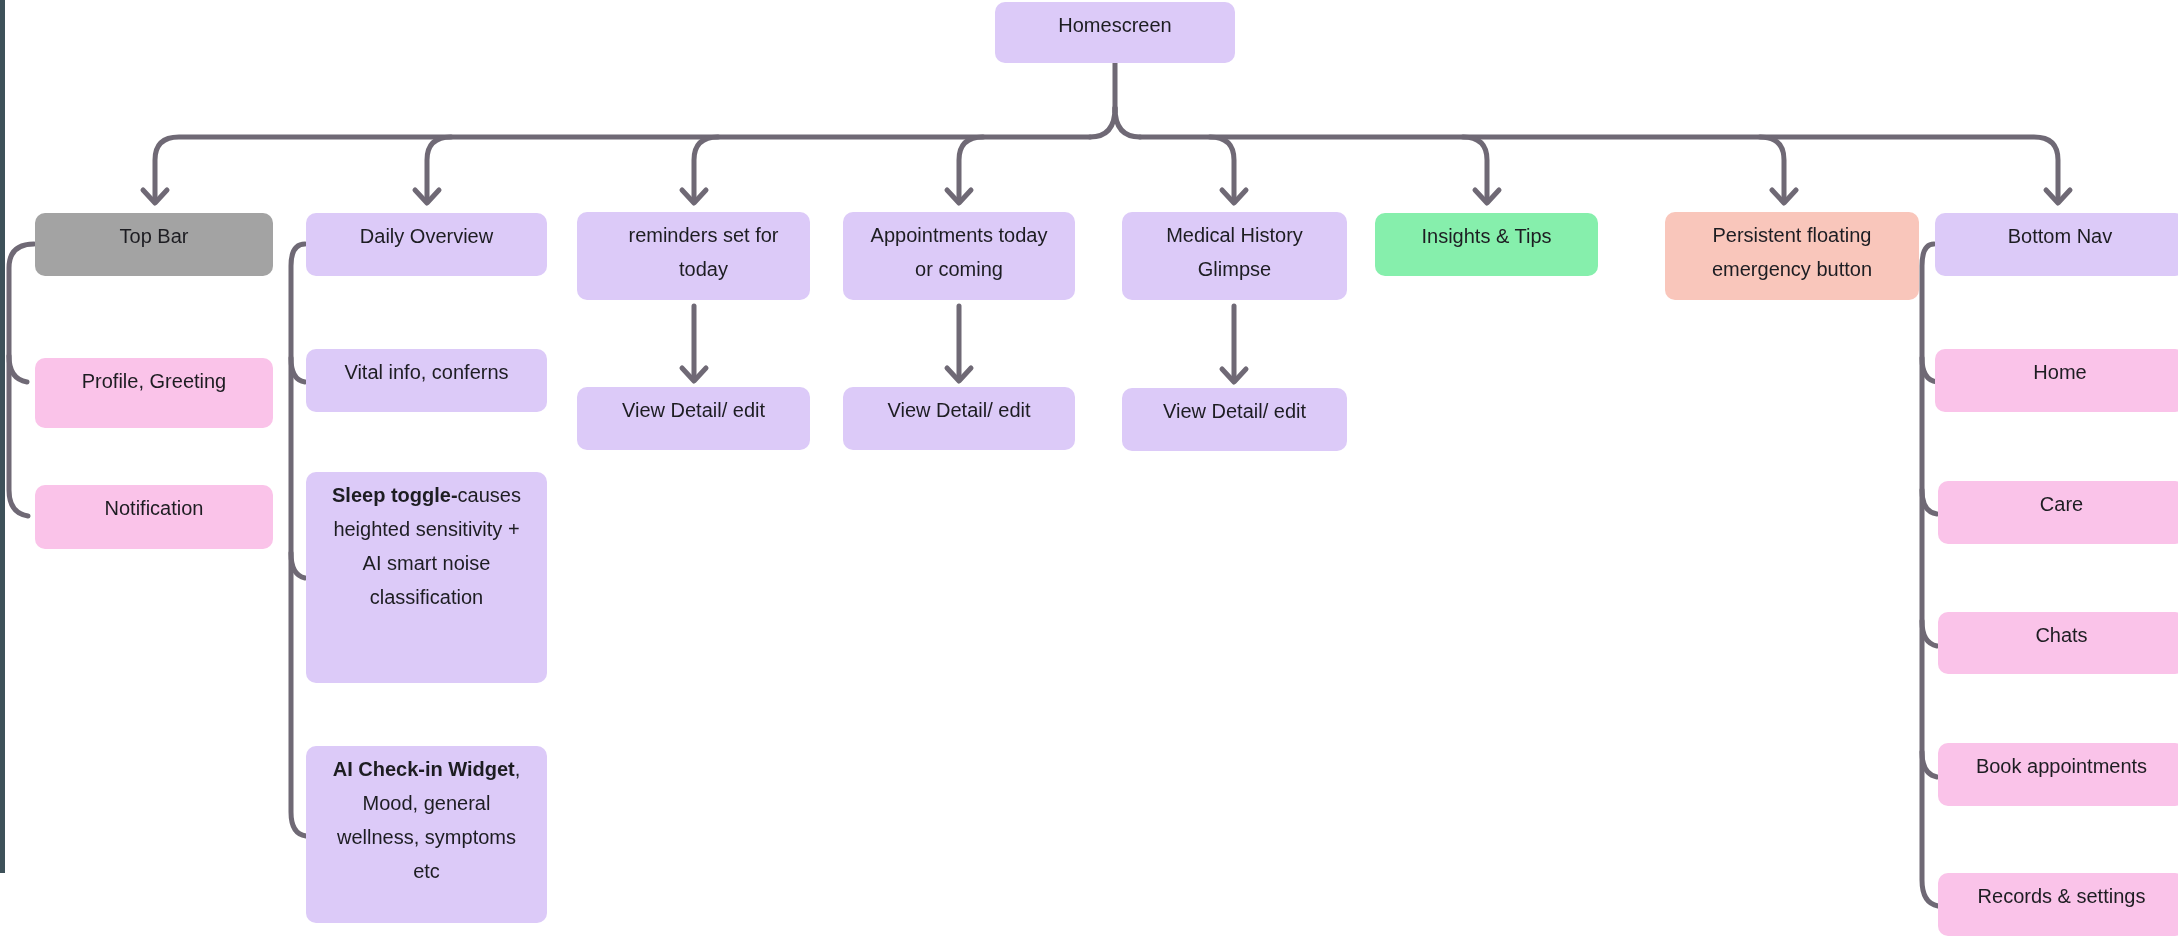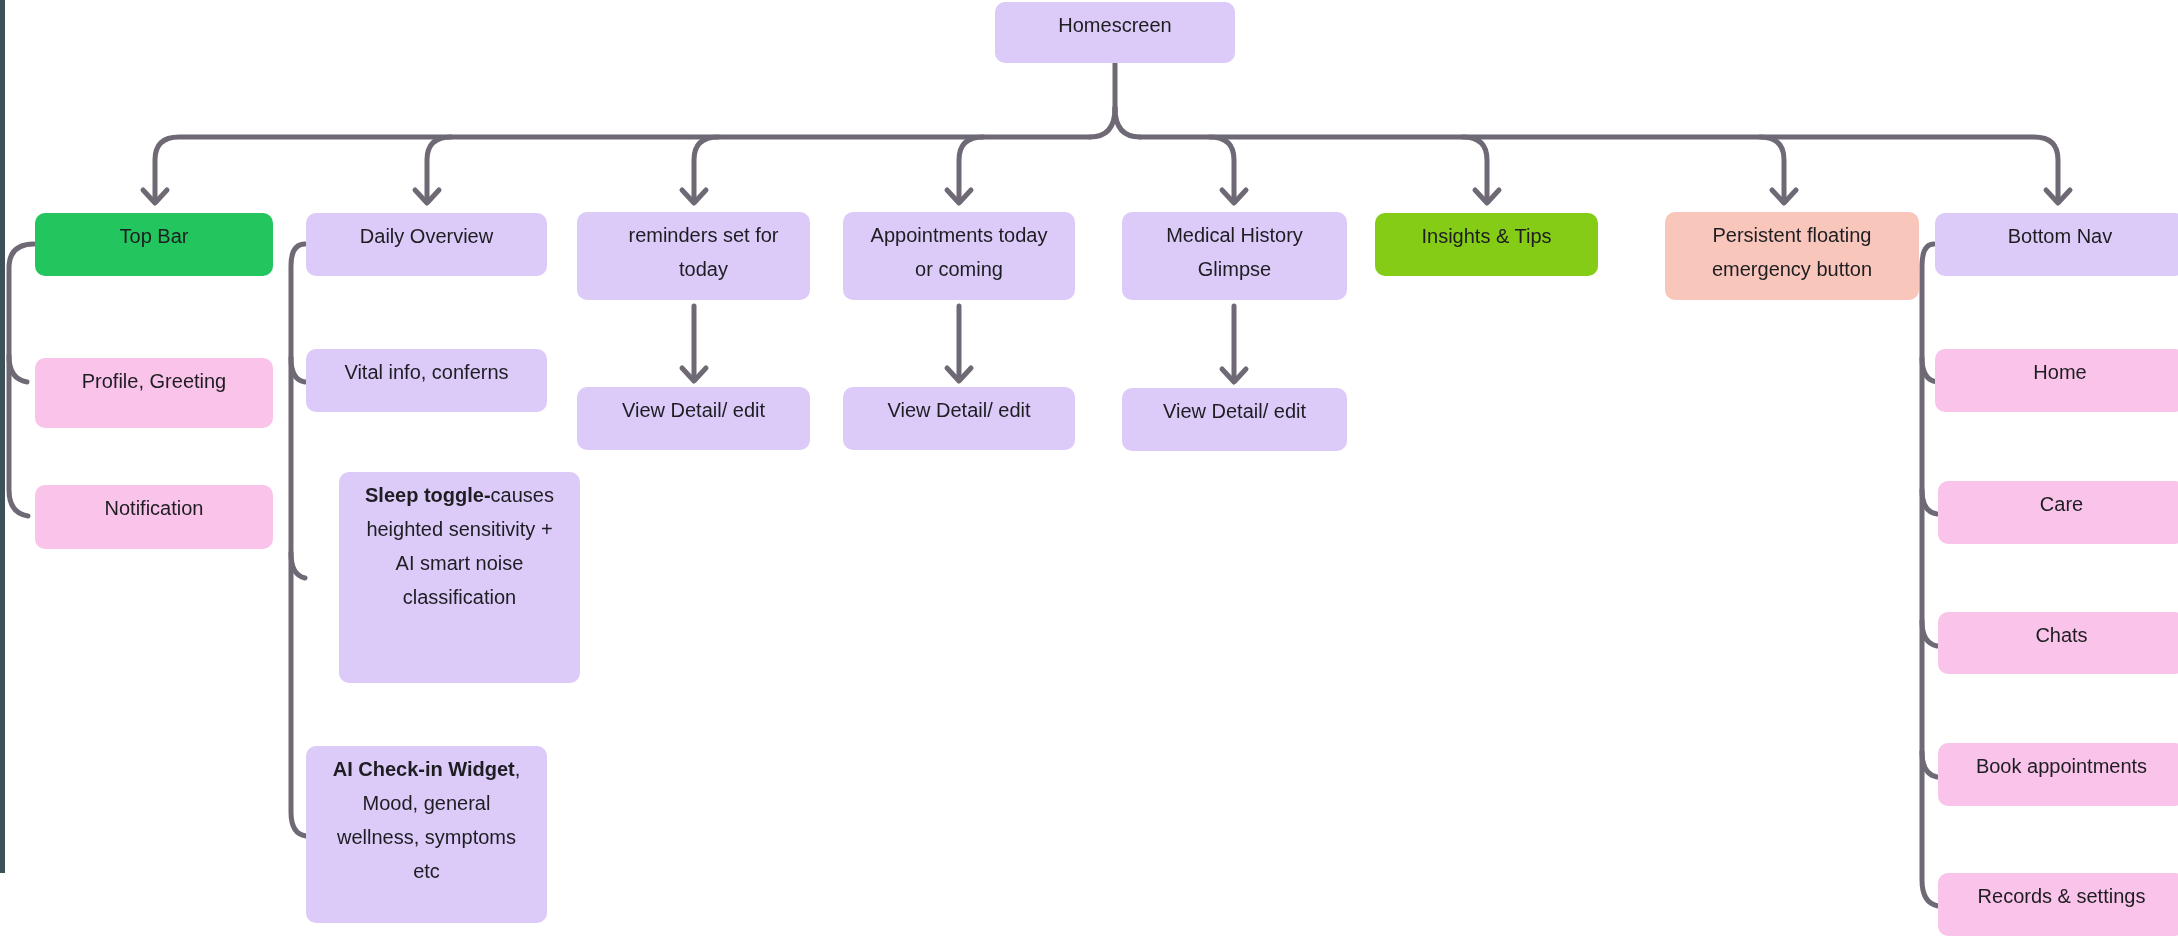--- a/index.html
+++ b/index.html
@@ -67,41 +67,41 @@
   <path d="M1922,358 Q1922,380 1937,382"></path>
   <path d="M1922,490 Q1922,512 1937,514"></path>
   <path d="M1922,621 Q1922,643 1937,646"></path>
   <path d="M1922,752 Q1922,774 1937,777"></path>
 </svg>
 
 <div class="node" style="left: 995px; top: 2px; width: 240px; height: 61px; background: rgb(220, 202, 248);">
   <span>Homescreen</span>
 </div>
 
-<div class="node" style="left: 35px; top: 213px; width: 238px; height: 63px; background: #22c55e;">
+<div class="node" style="left: 35px; top: 213px; width: 238px; height: 63px; background: #a3a3a3;">
   <span>Top Bar</span>
 </div>
 
 <div class="node" style="left: 35px; top: 358px; width: 238px; height: 70px; background: rgb(250, 195, 233);">
   <span>Profile, Greeting</span>
 </div>
 
 <div class="node" style="left: 35px; top: 485px; width: 238px; height: 64px; background: rgb(250, 195, 233); padding-left: 16px;">
   <span>Notification</span>
 </div>
 
 <div class="node" style="left: 306px; top: 213px; width: 241px; height: 63px; background: rgb(220, 202, 248);">
   <span>Daily Overview</span>
 </div>
 
 <div class="node" style="left: 306px; top: 349px; width: 241px; height: 63px; background: rgb(220, 202, 248);">
   <span>Vital info, conferns</span>
 </div>
 
-<div class="node" style="left: 306px; top: 472px; width: 241px; height: 211px; background: rgb(220, 202, 248); margin-left: 33px;">
+<div class="node" style="left: 306px; top: 472px; width: 241px; height: 211px; background: rgb(220, 202, 248);">
   <span><span class="b">Sleep toggle-</span><span>causes heighted sensitivity + AI smart noise classification</span></span>
 </div>
 
 <div class="node" style="left: 306px; top: 746px; width: 241px; height: 177px; background: rgb(220, 202, 248);">
   <span><span class="b">AI Check-in Widget</span><span>, Mood, general wellness, symptoms etc</span></span>
 </div>
 
 <div class="node" style="left: 577px; top: 212px; width: 233px; height: 88px; background: rgb(220, 202, 248); padding-left: 36px;">
   <span>reminders set for today</span>
 </div>
@@ -119,21 +119,21 @@
 </div>
 
 <div class="node" style="left: 1122px; top: 212px; width: 225px; height: 88px; background: rgb(220, 202, 248);">
   <span>Medical History Glimpse</span>
 </div>
 
 <div class="node" style="left: 1122px; top: 388px; width: 225px; height: 63px; background: rgb(220, 202, 248);">
   <span>View Detail/ edit</span>
 </div>
 
-<div class="node" style="left: 1375px; top: 213px; width: 223px; height: 63px; background: #84cc16;">
+<div class="node" style="left: 1375px; top: 213px; width: 223px; height: 63px; background: #86efac;">
   <span>Insights &amp; Tips</span>
 </div>
 
 <div class="node" style="left: 1665px; top: 212px; width: 254px; height: 88px; background: rgb(249, 198, 187);">
   <span>Persistent floating emergency button</span>
 </div>
 
 <div class="node" style="left: 1935px; top: 213px; width: 250px; height: 63px; background: rgb(220, 202, 248);">
   <span>Bottom Nav</span>
 </div>

